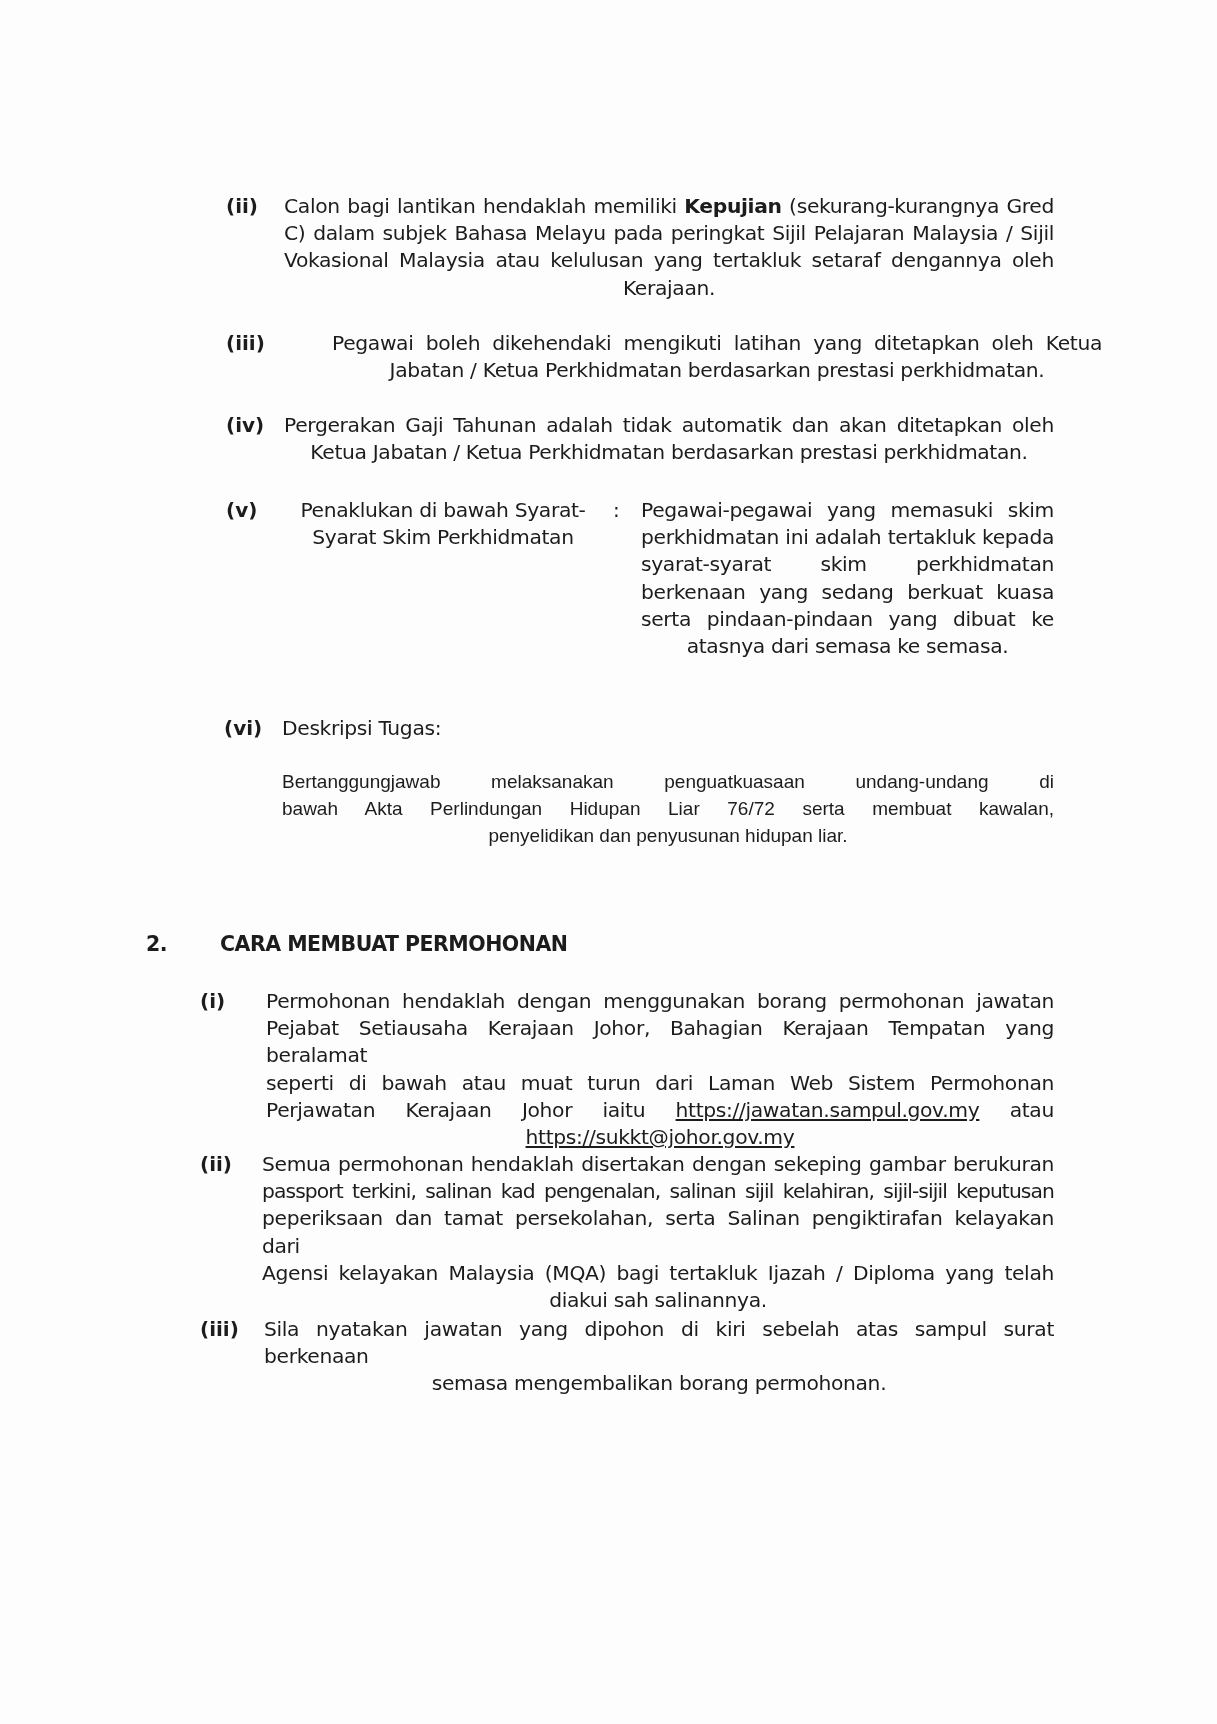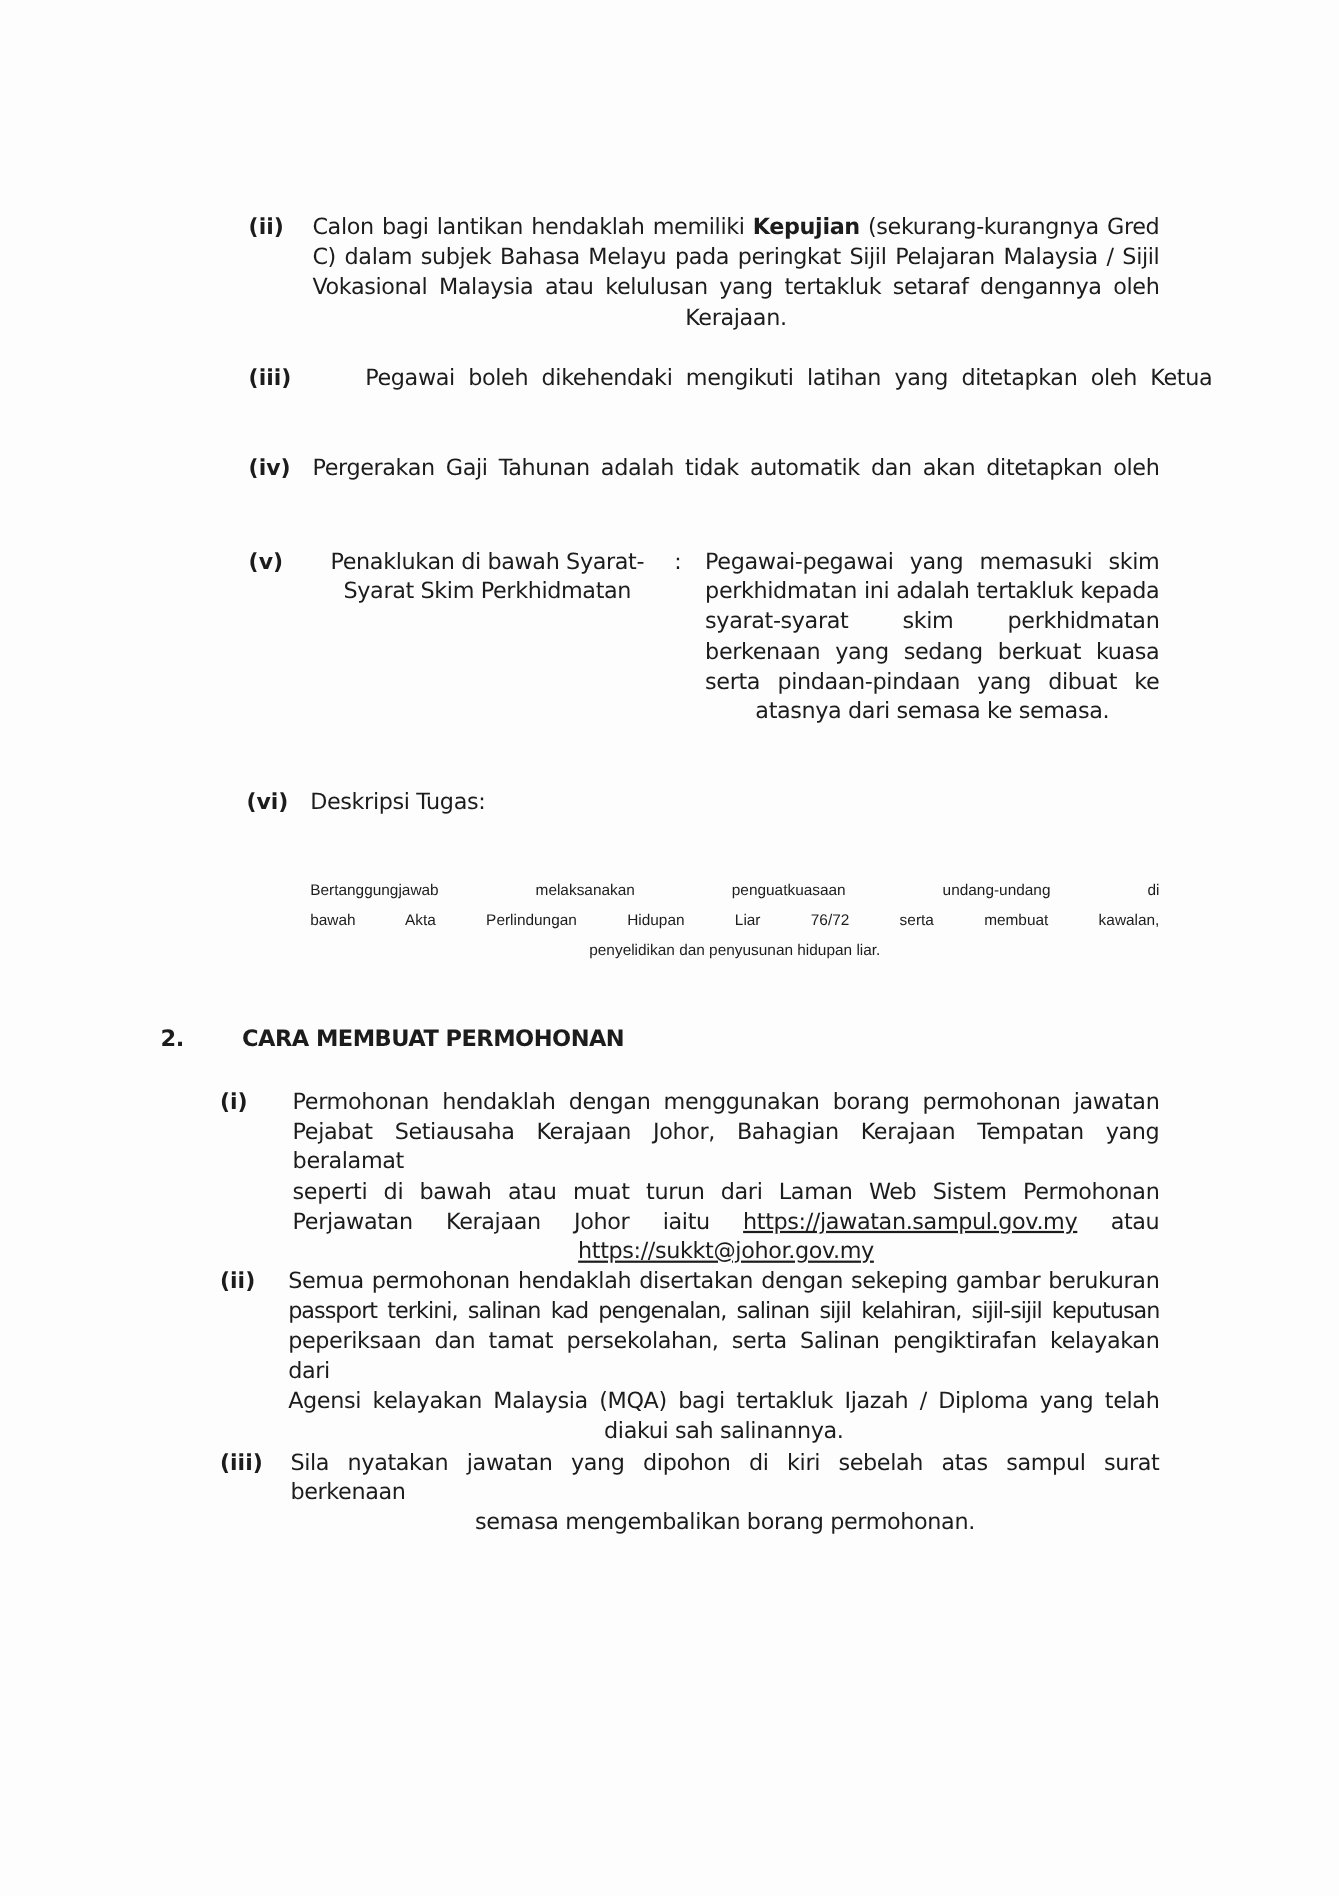--- a/index.html
+++ b/index.html
@@ -6,46 +6,48 @@
   body {
     width: 1217px; height: 1724px; background: #fdfdfe; position: relative; overflow: hidden;
     font-family: "DejaVu Sans", sans-serif; color: #1c1c1c;
   }
   .page { position: absolute; left: 0; top: 0; width: 1217px; height: 1724px; }
   .num { position: absolute; font-size: 20px; line-height: 27px; font-weight: bold; }
   .txt { position: absolute; font-size: 20.3px; line-height: 27.2px; text-align: justify; letter-spacing: -0.35px; }
   .jl { text-align: justify; text-align-last: justify; display: block; }
   .ll { display: block; text-align: center; }
   b { font-weight: bold; }
-  .sans2 { font-family: "Liberation Sans", sans-serif; letter-spacing: 0; font-size: 14px; line-height: 27px; margin-top: 28px; }
+  .sans2 { font-family: "Liberation Sans", sans-serif; letter-spacing: 0; font-size: 19px; line-height: 27px; }
   .heading { position: absolute; font-weight: bold; font-size: 20.5px; letter-spacing: -0.5px; }
   .link { text-decoration: underline; }
   .colon { position: absolute; font-size: 20px; }
 </style>
 </head>
 <body>
 
 <div class="page">
 
   <div class="num" style="left:226px; top:193px;">(ii)</div>
   <div class="txt" style="left:284px; top:193px; width:770px;">
     <span class="jl"><span>Calon bagi lantikan hendaklah memiliki </span><b>Kepujian</b><span> (sekurang-kurangnya Gred</span></span>
     <span class="jl">C) dalam subjek Bahasa Melayu pada peringkat Sijil Pelajaran Malaysia / Sijil</span>
     <span class="jl">Vokasional Malaysia atau kelulusan yang tertakluk setaraf dengannya oleh</span>
     <span class="ll">Kerajaan.</span>
   </div>
 
   <div class="num" style="left:226px; top:330px;">(iii)</div>
   <div class="txt" style="left:284px; top:330px; width:770px;margin-left:48px;">
     <span class="jl">Pegawai boleh dikehendaki mengikuti latihan yang ditetapkan oleh Ketua</span>
+    <span class="ll">Jabatan / Ketua Perkhidmatan berdasarkan prestasi perkhidmatan.</span>
   </div>
 
   <div class="num" style="left:226px; top:412px;">(iv)</div>
   <div class="txt" style="left:284px; top:412px; width:770px;">
     <span class="jl">Pergerakan Gaji Tahunan adalah tidak automatik dan akan ditetapkan oleh</span>
+    <span class="ll">Ketua Jabatan / Ketua Perkhidmatan berdasarkan prestasi perkhidmatan.</span>
   </div>
 
   <div class="num" style="left:226px; top:497px;">(v)</div>
   <div class="txt" style="left:283px; top:497px; width:320px; text-align:left;">
     <span class="ll">Penaklukan di bawah Syarat-</span>
     <span class="ll">Syarat Skim Perkhidmatan</span>
   </div>
   <div class="colon" style="left:613px; top:498px;">:</div>
   <div class="txt" style="left:641px; top:497px; width:413px;">
     <span class="jl">Pegawai-pegawai yang memasuki skim</span>

